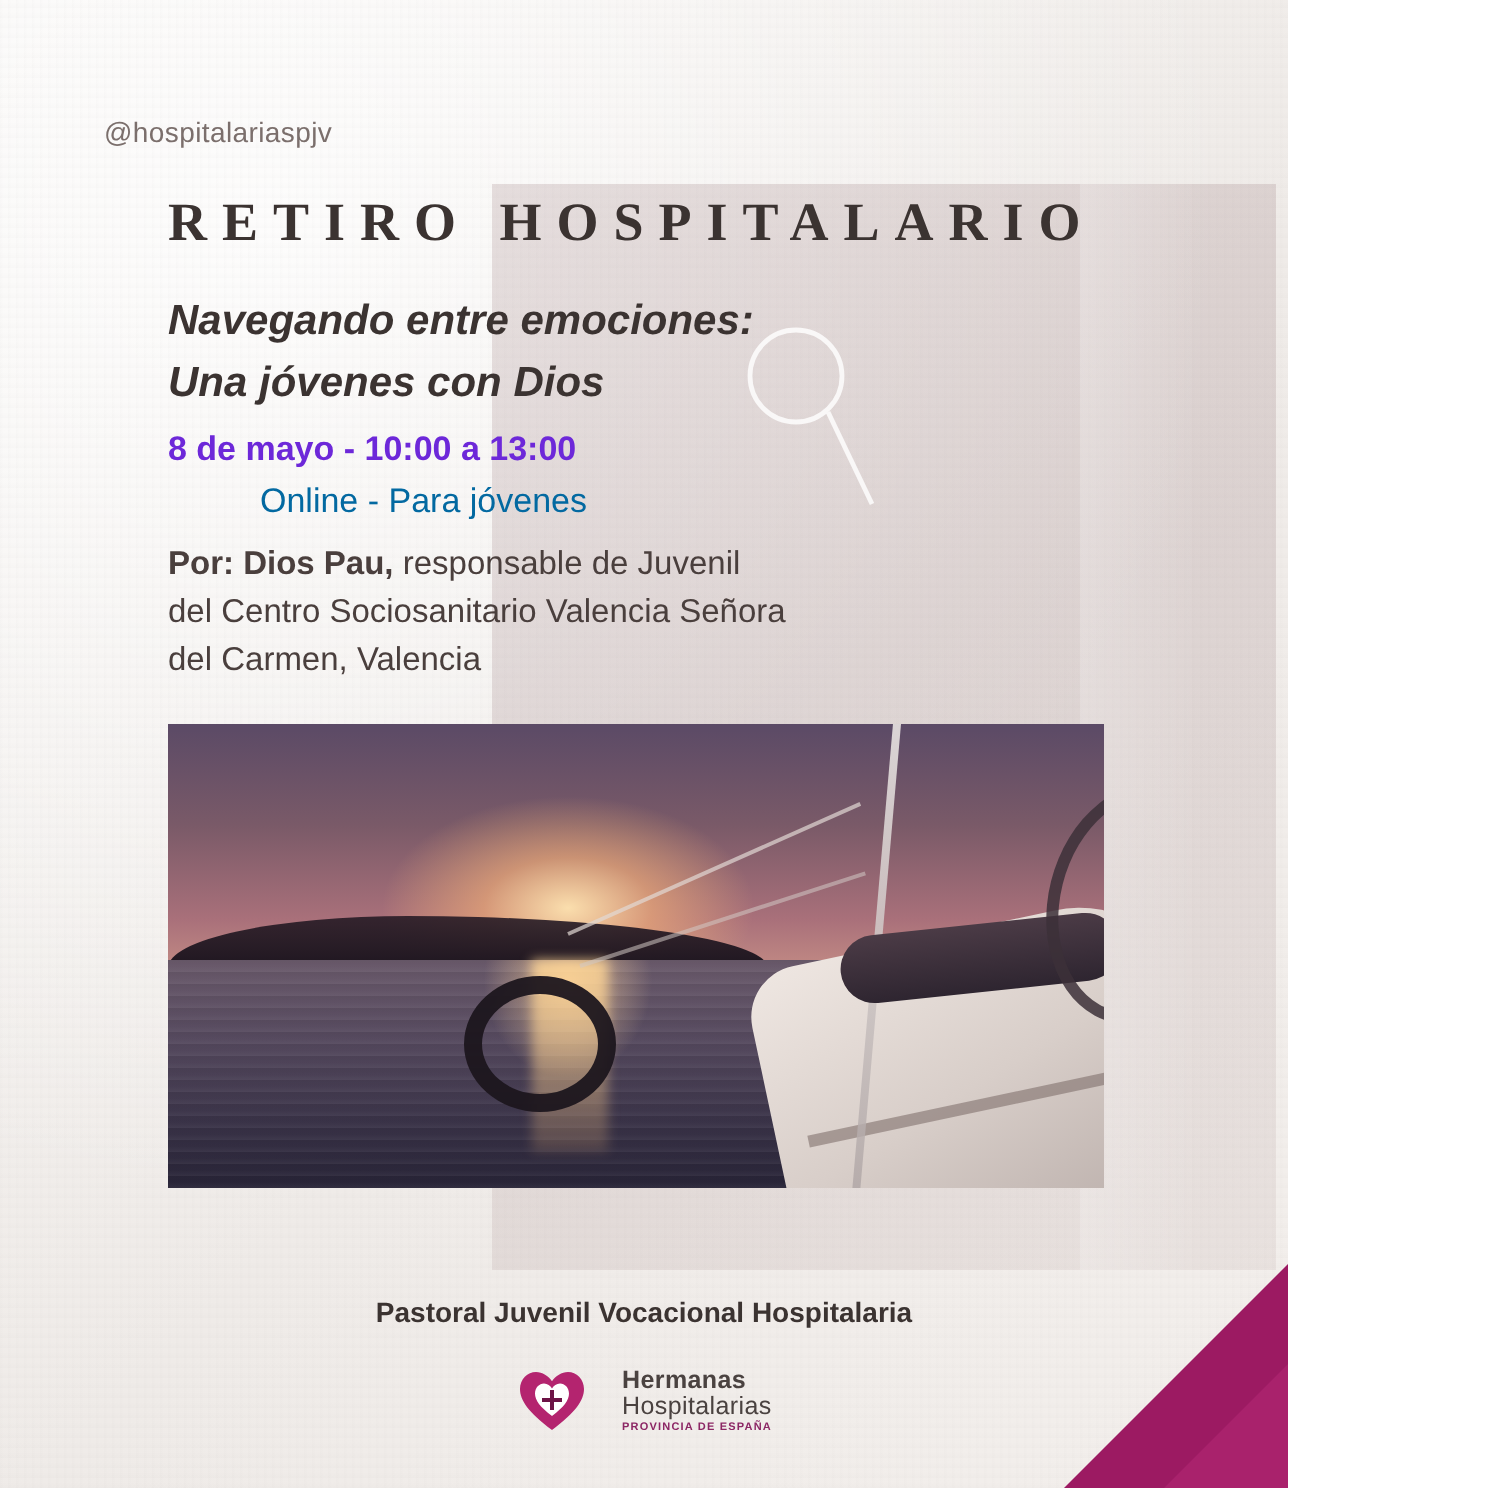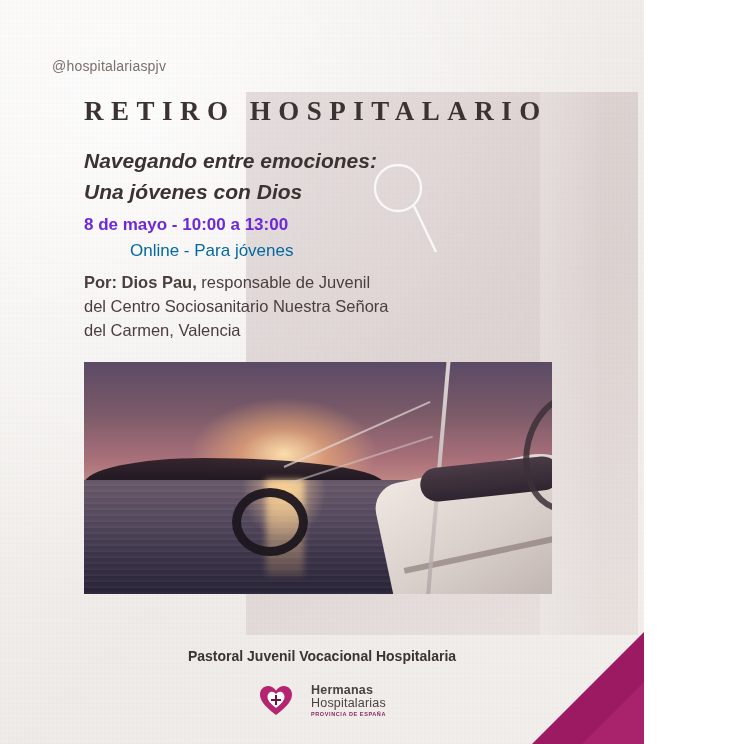--- a/index.html
+++ b/index.html
@@ -286,21 +286,21 @@
     <div>Una jóvenes con Dios</div>
   </div>
 
   <div class="when">8 de mayo - 10:00 a 13:00</div>
   <div class="mode">Online - Para jóvenes</div>
 
   <div class="speaker">
     <div>
       <b>Por: Dios Pau,</b><span> responsable de Juvenil</span>
     </div>
-    <div>del Centro Sociosanitario Nuestra Señora</div>
+    <div>del Centro Sociosanitario Valencia Señora</div>
     <div>del Carmen, Valencia</div>
   </div>
 
   <svg class="magnifier" viewBox="0 0 76 96">
     <circle cx="30" cy="28" r="23" fill="none" stroke="#ffffff" stroke-width="2.4" opacity="0.95"></circle>
     <line x1="46" y1="46" x2="68" y2="92" stroke="#ffffff" stroke-width="2.4" opacity="0.95"></line>
   </svg>
 
   <div class="photo">
     <div class="sky"></div>

